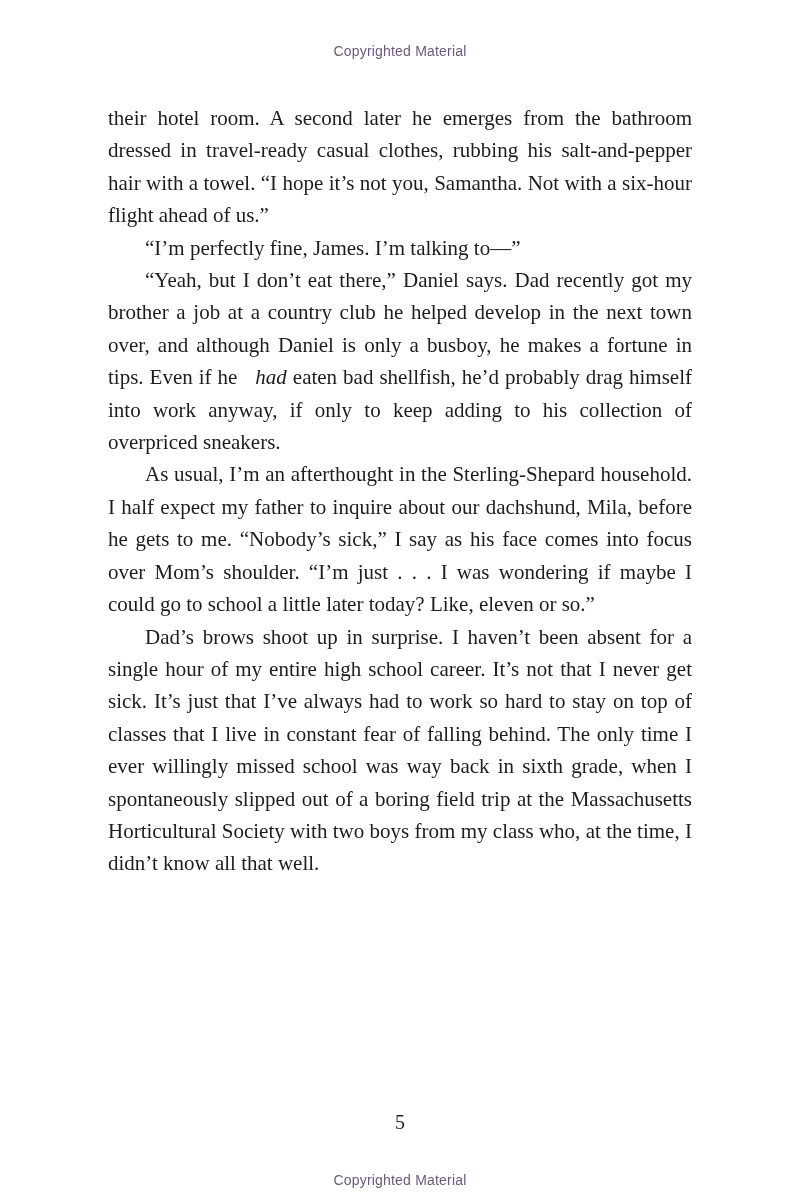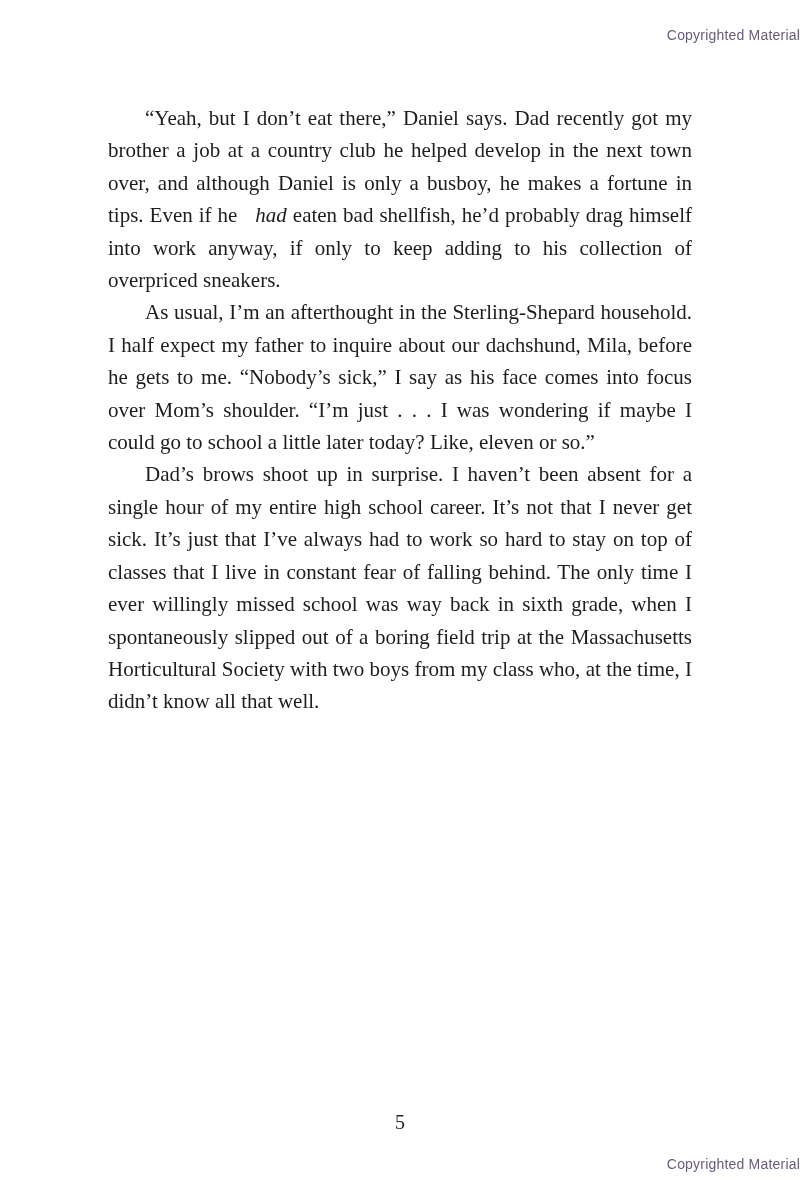--- a/index.html
+++ b/index.html
@@ -12,25 +12,26 @@
     width: 800px;
     height: 1200px;
     background: #ffffff;
     overflow: hidden;
     font-family: "Liberation Serif", serif;
   }
   .copyright {
     position: absolute;
     left: 0;
     width: 100%;
-    text-align: right;
+    text-align: center;
     font-family: "Liberation Sans", sans-serif;
     font-size: 14px;
     letter-spacing: 0.2px;
     color: var(--copyright-color, #6b5a7d);
+    margin-top: 16px;
   }
   .copyright.top { top: 27px; }
   .copyright.bottom { top: 1156px; }
   .text-block {
     position: absolute;
     left: 108px;
     width: 584px;
     top: 102px;
     font-size: 21px;
     line-height: 32.4px;
@@ -60,20 +61,22 @@
     color: var(--body-color, #1d1d1d);
   }
 </style>
 </head>
 <body>
 
 <div class="page">
   <div class="copyright top">Copyrighted Material</div>
 
   <div class="text-block">
+      <p class="para"><span>their hotel room. A second later he emerges from the bathroom dressed in travel-ready casual clothes, rubbing his salt-and-pepper hair with a towel. “I hope it’s not you, Samantha. Not with a six-hour flight ahead of us.”</span></p>
+      <p class="para indent"><span>“I’m perfectly fine, James. I’m talking to—”</span></p>
       <p class="para indent"><span>“Yeah, but I don’t eat there,” Daniel says. Dad recently got my brother a job at a country club he helped develop in the next town over, and although Daniel is only a busboy, he makes a fortune in tips. Even if he </span><span class="italic">had</span><span> eaten bad shellfish, he’d probably drag himself into work anyway, if only to keep adding to his collection of overpriced sneakers.</span></p>
       <p class="para indent"><span>As usual, I’m an afterthought in the Sterling-Shepard household. I half expect my father to inquire about our dachshund, Mila, before he gets to me. “Nobody’s sick,” I say as his face comes into focus over Mom’s shoulder. “I’m just . . . I was wondering if maybe I could go to school a little later today? Like, eleven or so.”</span></p>
       <p class="para indent"><span>Dad’s brows shoot up in surprise. I haven’t been absent for a single hour of my entire high school career. It’s not that I never get sick. It’s just that I’ve always had to work so hard to stay on top of classes that I live in constant fear of falling behind. The only time I ever willingly missed school was way back in sixth grade, when I spontaneously slipped out of a boring field trip at the Massachusetts Horticultural Society with two boys from my class who, at the time, I didn’t know all that well.</span></p>
     </div>
 
   <div class="page-number">5</div>
 
   <div class="copyright bottom">Copyrighted Material</div>
 </div>
 

